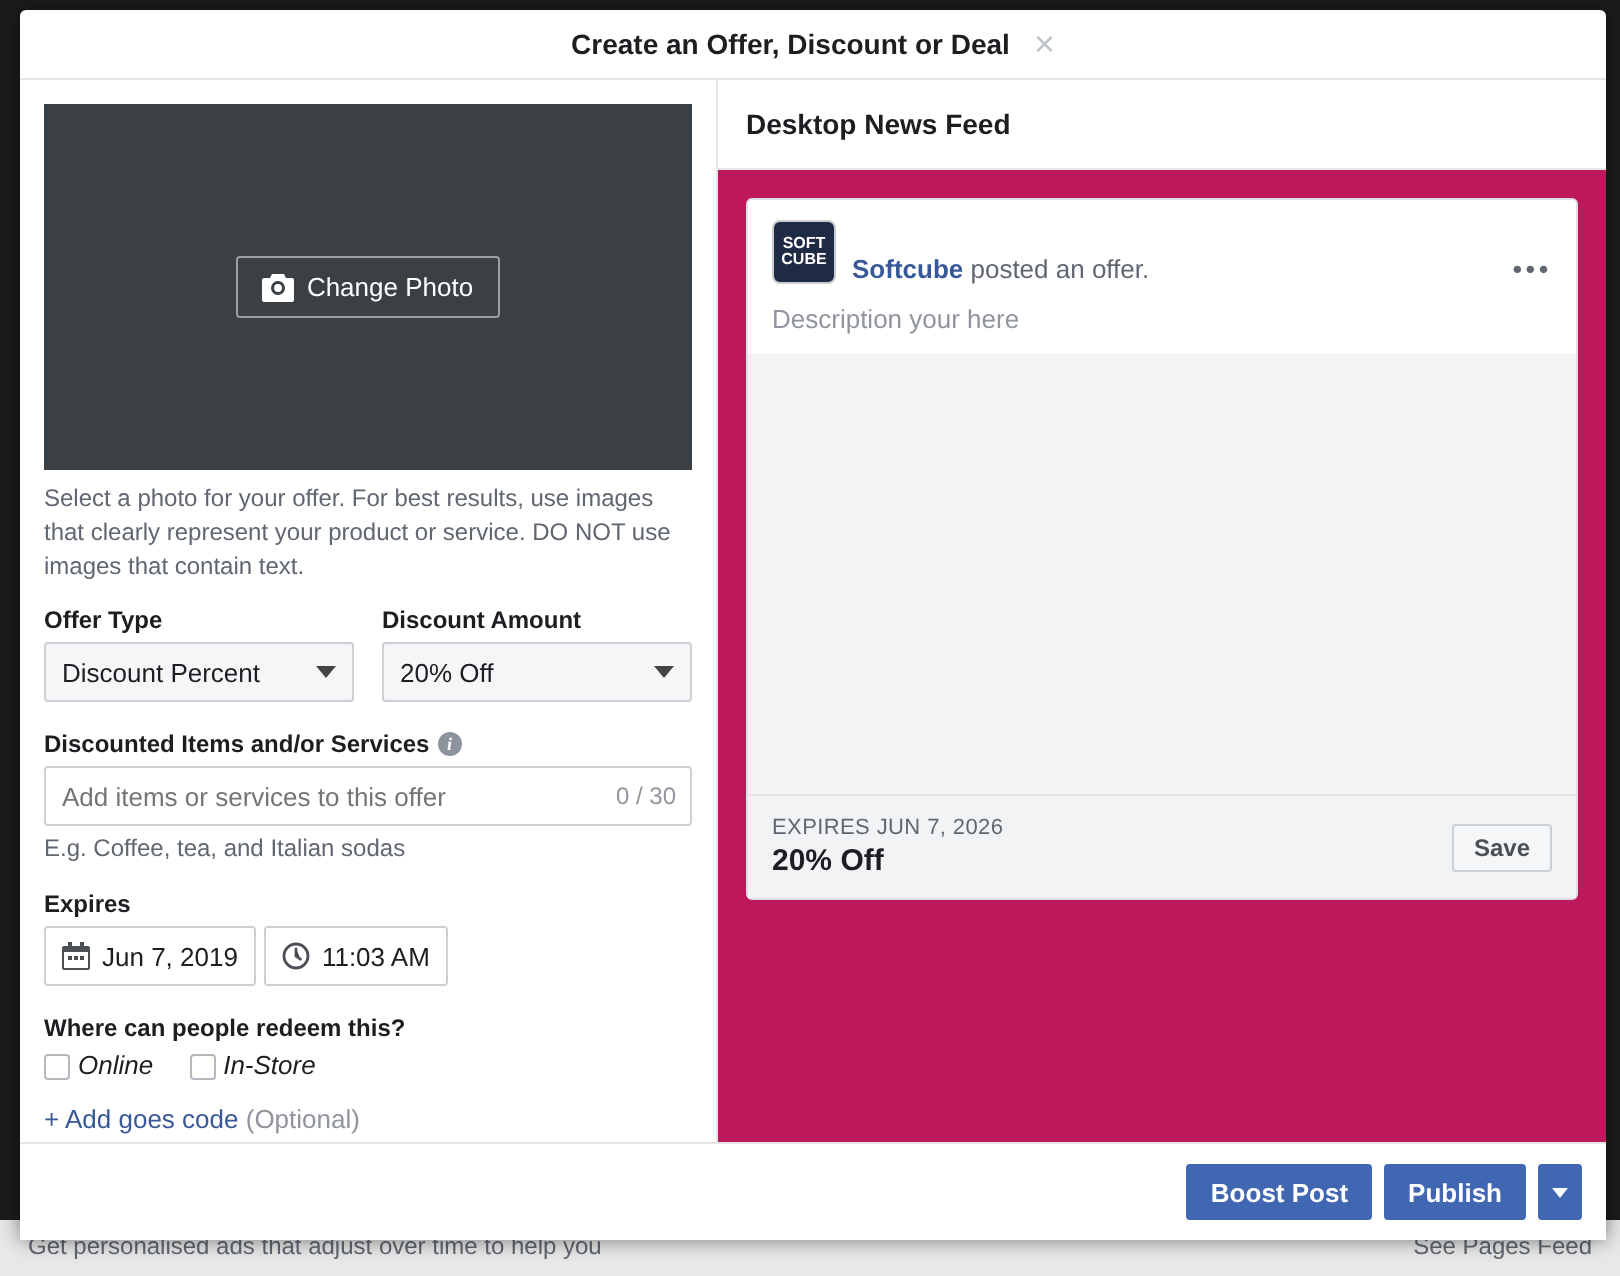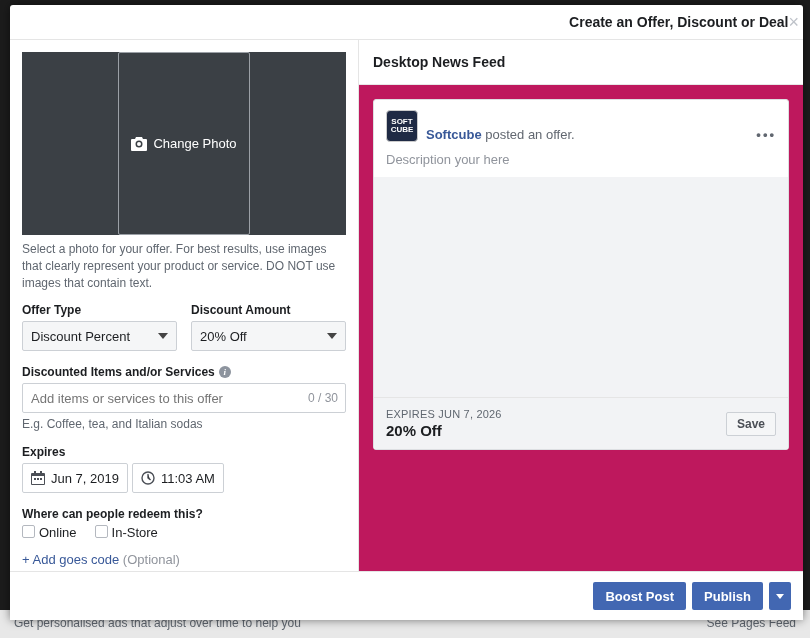--- a/index.html
+++ b/index.html
@@ -1,42 +1,42 @@
 <!DOCTYPE html>
 <html><head>
 <meta charset="utf-8">
 <style>
   * { box-sizing: border-box; }
   html, body { margin:0; padding:0; font-family: Helvetica, Arial, sans-serif; font-size:13px; color:#1c1e21; background:#2a2a2a; }
   .backdrop { width:810px; height:638px; position:relative; background:#1c1c1c; overflow:hidden; }
   .backdrop-bottom { position:absolute; bottom:0; left:0; right:0; height:28px; background:#e8e8e8; color:#606770; font-size:12px; padding:6px 14px; display:flex; justify-content:space-between; }
   .modal { position:absolute; top:5px; left:10px; right:7px; bottom:18px; background:#fff; border-radius:3px; box-shadow:0 0 10px rgba(0,0,0,.5); display:flex; flex-direction:column; }
-  .modal-header { display:flex; align-items:center; justify-content:flex-end; padding:8px 4px; border-bottom:1px solid #e5e5e5; }
+  .modal-header { display:flex; align-items:center; justify-content:center; padding:8px 4px; border-bottom:1px solid #e5e5e5;gap:12px; }
   .modal-title { font-weight:bold; font-size:14px; color:#1c1e21; }
   .close-x { color:#bec2c9; font-size:18px; cursor:pointer; line-height:1; }
   .modal-body { flex:1; display:flex; overflow:hidden; }
   .left-col { width:348px; padding:12px 12px 10px 12px; overflow:auto; }
   .right-col { flex:1; background:#be185d; border-left:1px solid #e5e5e5; display:flex; flex-direction:column; }
-  .photo-box { width:100%; height:183px; background:#3b4045; display:flex; justify-content:center; }
+  .photo-box { width:100%; height:183px; background:#3b4045; display:flex; align-items:center; justify-content:center; }
   .change-photo-btn { border:1px solid #9ba0a6; background:transparent; color:#fff; padding:7px 12px; font-size:13px; display:inline-flex; align-items:center; gap:6px; cursor:pointer; border-radius:2px; }
   .photo-hint { color:#606770; font-size:12px; line-height:1.4; margin-top:6px; }
   .field-row { display:flex; gap:14px; margin-top:12px; }
   .field { flex:1; }
   .field-label { font-size:12px; font-weight:bold; color:#1c1e21; margin-bottom:4px; display:flex; align-items:center; gap:4px; }
   .select { width:100%; height:30px; border:1px solid #ccd0d5; background:#f5f6f7; border-radius:2px; padding:0 8px; display:flex; align-items:center; justify-content:space-between; cursor:pointer; font-size:13px; }
   .caret-down { width:0; height:0; border-left:5px solid transparent; border-right:5px solid transparent; border-top:6px solid #444; }
   .text-input { width:100%; height:30px; border:1px solid #ccd0d5; border-radius:2px; padding:0 8px; font-size:13px; outline:none; }
   .items-input-wrap { position:relative; }
   .items-counter { position:absolute; right:8px; top:50%; transform:translateY(-50%); font-size:12px; color:#90949c; pointer-events:none; }
   .hint-small { color:#606770; font-size:12px; margin-top:4px; }
   .expires-row { display:flex; gap:4px; margin-top:4px; }
   .date-box { height:30px; border:1px solid #ccd0d5; border-radius:2px; padding:0 8px; display:flex; align-items:center; gap:6px; font-size:13px; cursor:pointer; }
   .icon-svg { flex:0 0 auto; }
   .check-row { display:flex; gap:18px; margin-top:4px; }
-  .check { display:flex; align-items:flex-start; gap:4px; font-size:13px; cursor:pointer; }
+  .check { display:flex; align-items:flex-end; gap:4px; font-size:13px; cursor:pointer;font-style:italic; }
   .checkbox { width:13px; height:13px; border:1px solid #b4b8bf; border-radius:2px; }
   .link-action { color:#385898; font-size:13px; cursor:pointer; margin-top:12px; display:inline-block; }
   .optional { color:#90949c; }
   .section-gap { margin-top:14px; }
   .preview-header { padding:14px 14px; font-weight:bold; font-size:14px; color:#1c1e21; border-bottom:1px solid #e7e7e7; background:#fff; }
   .preview-area { flex:1; padding:14px; overflow:auto; }
   .post-card { background:#fff; border:1px solid #dddfe2; border-radius:3px; }
   .post-head { display:flex; align-items:flex-end; padding:10px 12px 4px 12px; }
   .avatar { width:32px; height:32px; border-radius:4px; background:#1f2a44; color:#fff; font-size:8px; font-weight:bold; display:flex; align-items:center; justify-content:center; text-align:center; line-height:1; flex:0 0 auto; border:1px solid #ccc; }
   .post-head-text { margin-left:8px; font-size:13px; }

